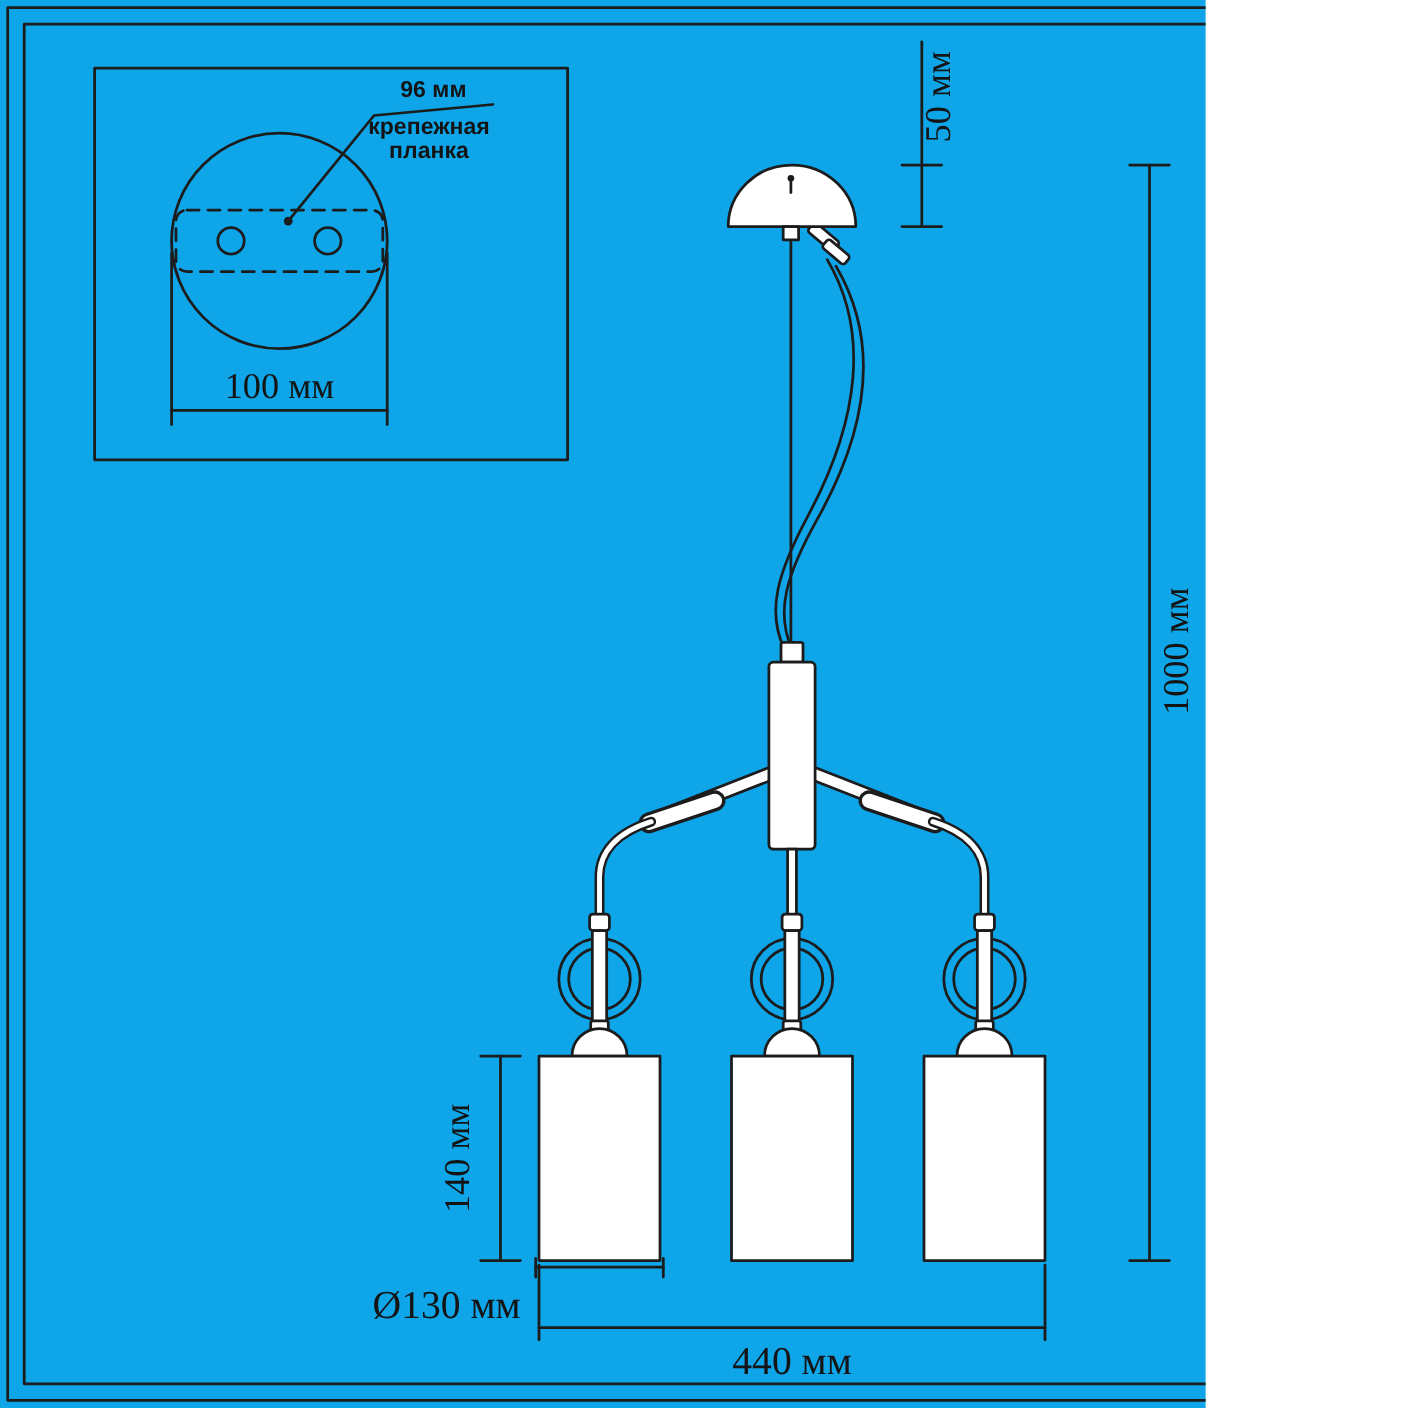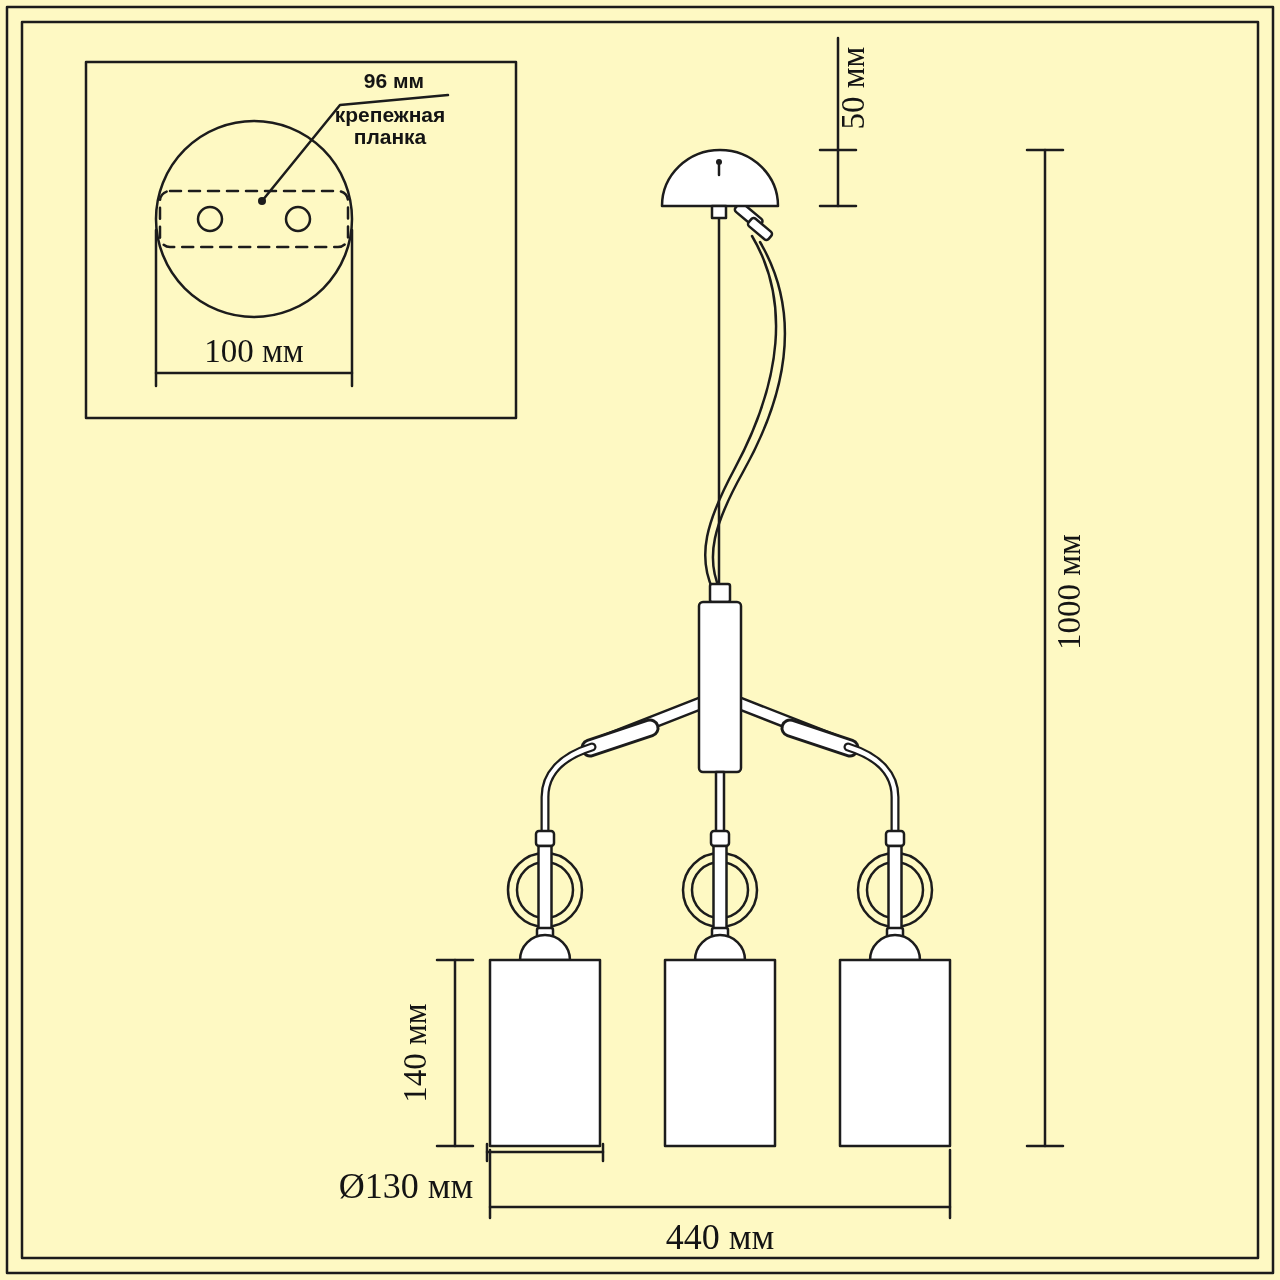--- a/index.html
+++ b/index.html
@@ -1,16 +1,16 @@
 <!DOCTYPE html>
 <html><head>
 <meta charset="utf-8">
 <style>
   html,body { margin:0; padding:0; background:#ffffff; }
-  .canvas { position:relative; width:1280px; height:1280px; background:#fef9c3; overflow:hidden; }
+  .canvas { position:relative; width:1096px; height:1280px; background:#0ea5e9; overflow:hidden; }
   svg { position:absolute; left:0; top:0; }
   .stroke { stroke:#1c1c1c; fill:none; stroke-width:2.5; stroke-linecap:round; stroke-linejoin:round; }
   .fillw { fill:#ffffff; }
   .fillb { fill:#1c1c1c; stroke:none; }
   .dimtext { font-family:"Liberation Serif", serif; font-size:33px; fill:#141414; }
   .dimtext-lg { font-family:"Liberation Serif", serif; font-size:36px; fill:#141414; }
   .lbltext { font-family:"Liberation Sans", sans-serif; font-size:21px; font-weight:600; fill:#141414; }
 </style>
 </head>
 <body>

